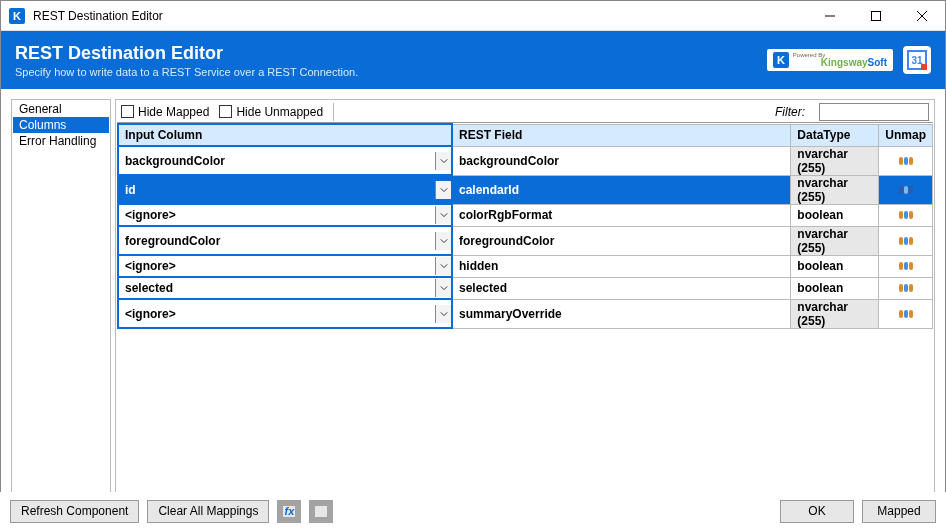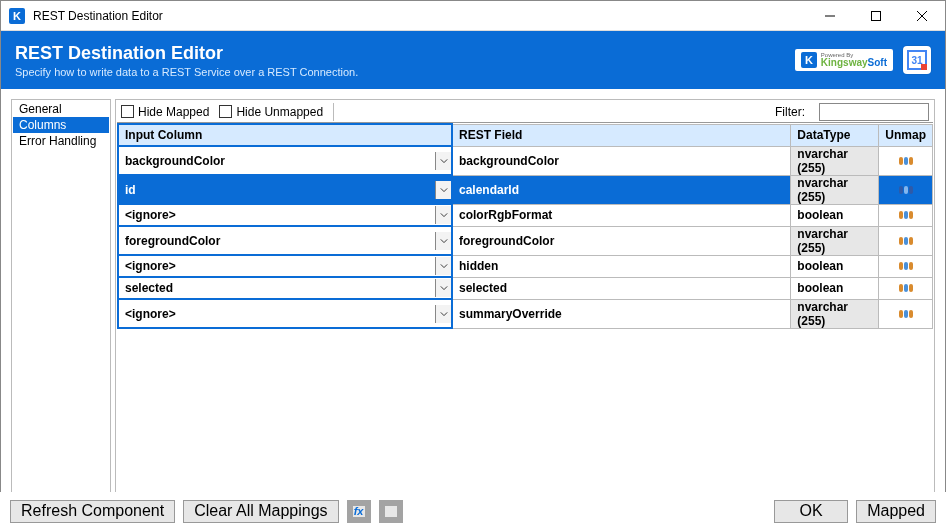--- a/index.html
+++ b/index.html
@@ -17,41 +17,41 @@
   
   .header-band { background: linear-gradient(#0a6cd6,#0a6cd6); height: 58px; display: flex; align-items: center; padding: 0 14px; color: #fff; }
   .header-text { flex: 1; }
   .header-text h1 { margin: 0; font-size: 18px; font-weight: 600; }
   .header-text p { margin: 2px 0 0 0; font-size: 11px; color: #d6eaff; }
   .brand { display: flex; align-items: center; gap: 10px; }
   .ks-logo { background:#fff; padding:3px 6px; border-radius:2px; display:flex; align-items:center; gap:4px; }
   .ks-logo .k { width:16px; height:16px; background:#0a6cd6; color:#fff; font-weight:bold; font-size:11px; display:flex; align-items:center; justify-content:center; border-radius:2px; }
   .ks-logo .txt { display:flex; flex-direction:column; line-height:1; }
   .ks-logo .pb { font-size:6px; color:#666; }
-  .ks-logo .name { font-size:10px; font-weight:600; }
+  .ks-logo .name { font-size:10px; font-weight:600;margin-left:28px; }
   .ks-logo .name .green { color:#6db33f; }
   .ks-logo .name .blue { color:#0a6cd6; }
   .gcal { width:28px; height:28px; background:#fff; border-radius:4px; display:flex; align-items:center; justify-content:center; position:relative; box-shadow:0 0 0 1px rgba(0,0,0,0.05); }
   .gcal .inner { width:20px; height:20px; background:#fff; border:2px solid #4285f4; display:flex; align-items:center; justify-content:center; font-size:10px; font-weight:600; color:#4285f4; position:relative; }
   .gcal .inner::after { content:""; position:absolute; right:-2px; bottom:-2px; width:6px; height:6px; background:#ea4335; }
 
   
   .content { display:flex; padding: 10px 10px 0 10px; height: 500px; gap: 4px; }
   .sidebar { width: 100px; border: 1px solid #bbb; background:#fff; padding:1px; }
   .side-item { padding: 1px 6px; font-size:12px; cursor:pointer; }
   .side-item.selected { background:#0a6cd6; color:#fff; }
 
   .main { flex:1; display:flex; flex-direction:column; border: 1px solid #bbb; padding:1px 1px; background:#fff; }
 
   .toolbar { display:flex; align-items:center; height:22px; gap:10px; border-bottom:1px solid #999; padding:0 4px; }
   .chk { display:flex; align-items:center; gap:4px; cursor:pointer; }
   .chk .box { width:13px; height:13px; border:1px solid #333; background:#fff; }
   .toolbar .sep { width:1px; height:18px; background:#bbb; }
   .toolbar .spacer { flex:1; }
-  .filter-lbl { padding-right:4px; }
+  .filter-lbl { padding-right:4px;font-style:italic; }
   .filter-input { width:110px; height:18px; border:1px solid #888; padding:0 2px; font-size:12px; }
 
   .grid { flex:1; overflow:auto; }
   table { border-collapse: collapse; width:100%; }
   th, td { border: 1px solid #bbb; padding: 2px 6px; text-align:left; height:22px; font-size:12px; font-weight:bold; }
   th { background: #d6eaff; position:relative; }
   th.input-col { width:334px; border:2px solid #0a6cd6; }
   th.rest-col { }
   th.dt-col { width:88px; }
   th.unmap-col { width:44px; text-align:center; }
@@ -69,21 +69,21 @@
   .unmap-icon { display:inline-flex; gap:1px; cursor:pointer; }
   .unmap-icon .c { width:4px; height:8px; border-radius:2px; }
   .unmap-icon .c1 { background:#d98b2e; }
   .unmap-icon .c2 { background:#4a90d9; }
   .unmap-icon .c3 { background:#d98b2e; }
   tr.selected-row .unmap-icon .c1, tr.selected-row .unmap-icon .c3 { background:#2e5aa8; }
   tr.selected-row .unmap-icon .c2 { background:#82b6ef; }
 
   
   .footer { position:absolute; left:0; right:0; bottom:0; height:38px; display:flex; align-items:center; padding:0 10px; gap:8px; background:#fff; }
-  .btn { min-width:74px; height:23px; border:1px solid #999; background:#e7e7e7; padding:0 10px; font-size:16px; cursor:pointer; display:flex; align-items:center; justify-content:center; }
+  .btn { min-width:74px; height:23px; border:1px solid #999; background:#e7e7e7; padding:0 10px; font-size:12px; cursor:pointer; display:flex; align-items:center; justify-content:center; }
   .iconbtn { width:23px; height:23px; border:6px solid #a3a3a3; background:#e7e7e7; display:flex; align-items:center; justify-content:center; cursor:pointer; font-size:11px; }
   .footer .spacer { flex:1; }
 </style>
 </head>
 <body>
 
 <div class="titlebar">
   <div class="app-icon">K</div>
   <div class="title">REST Destination Editor</div>
   <div class="sysbtns">

